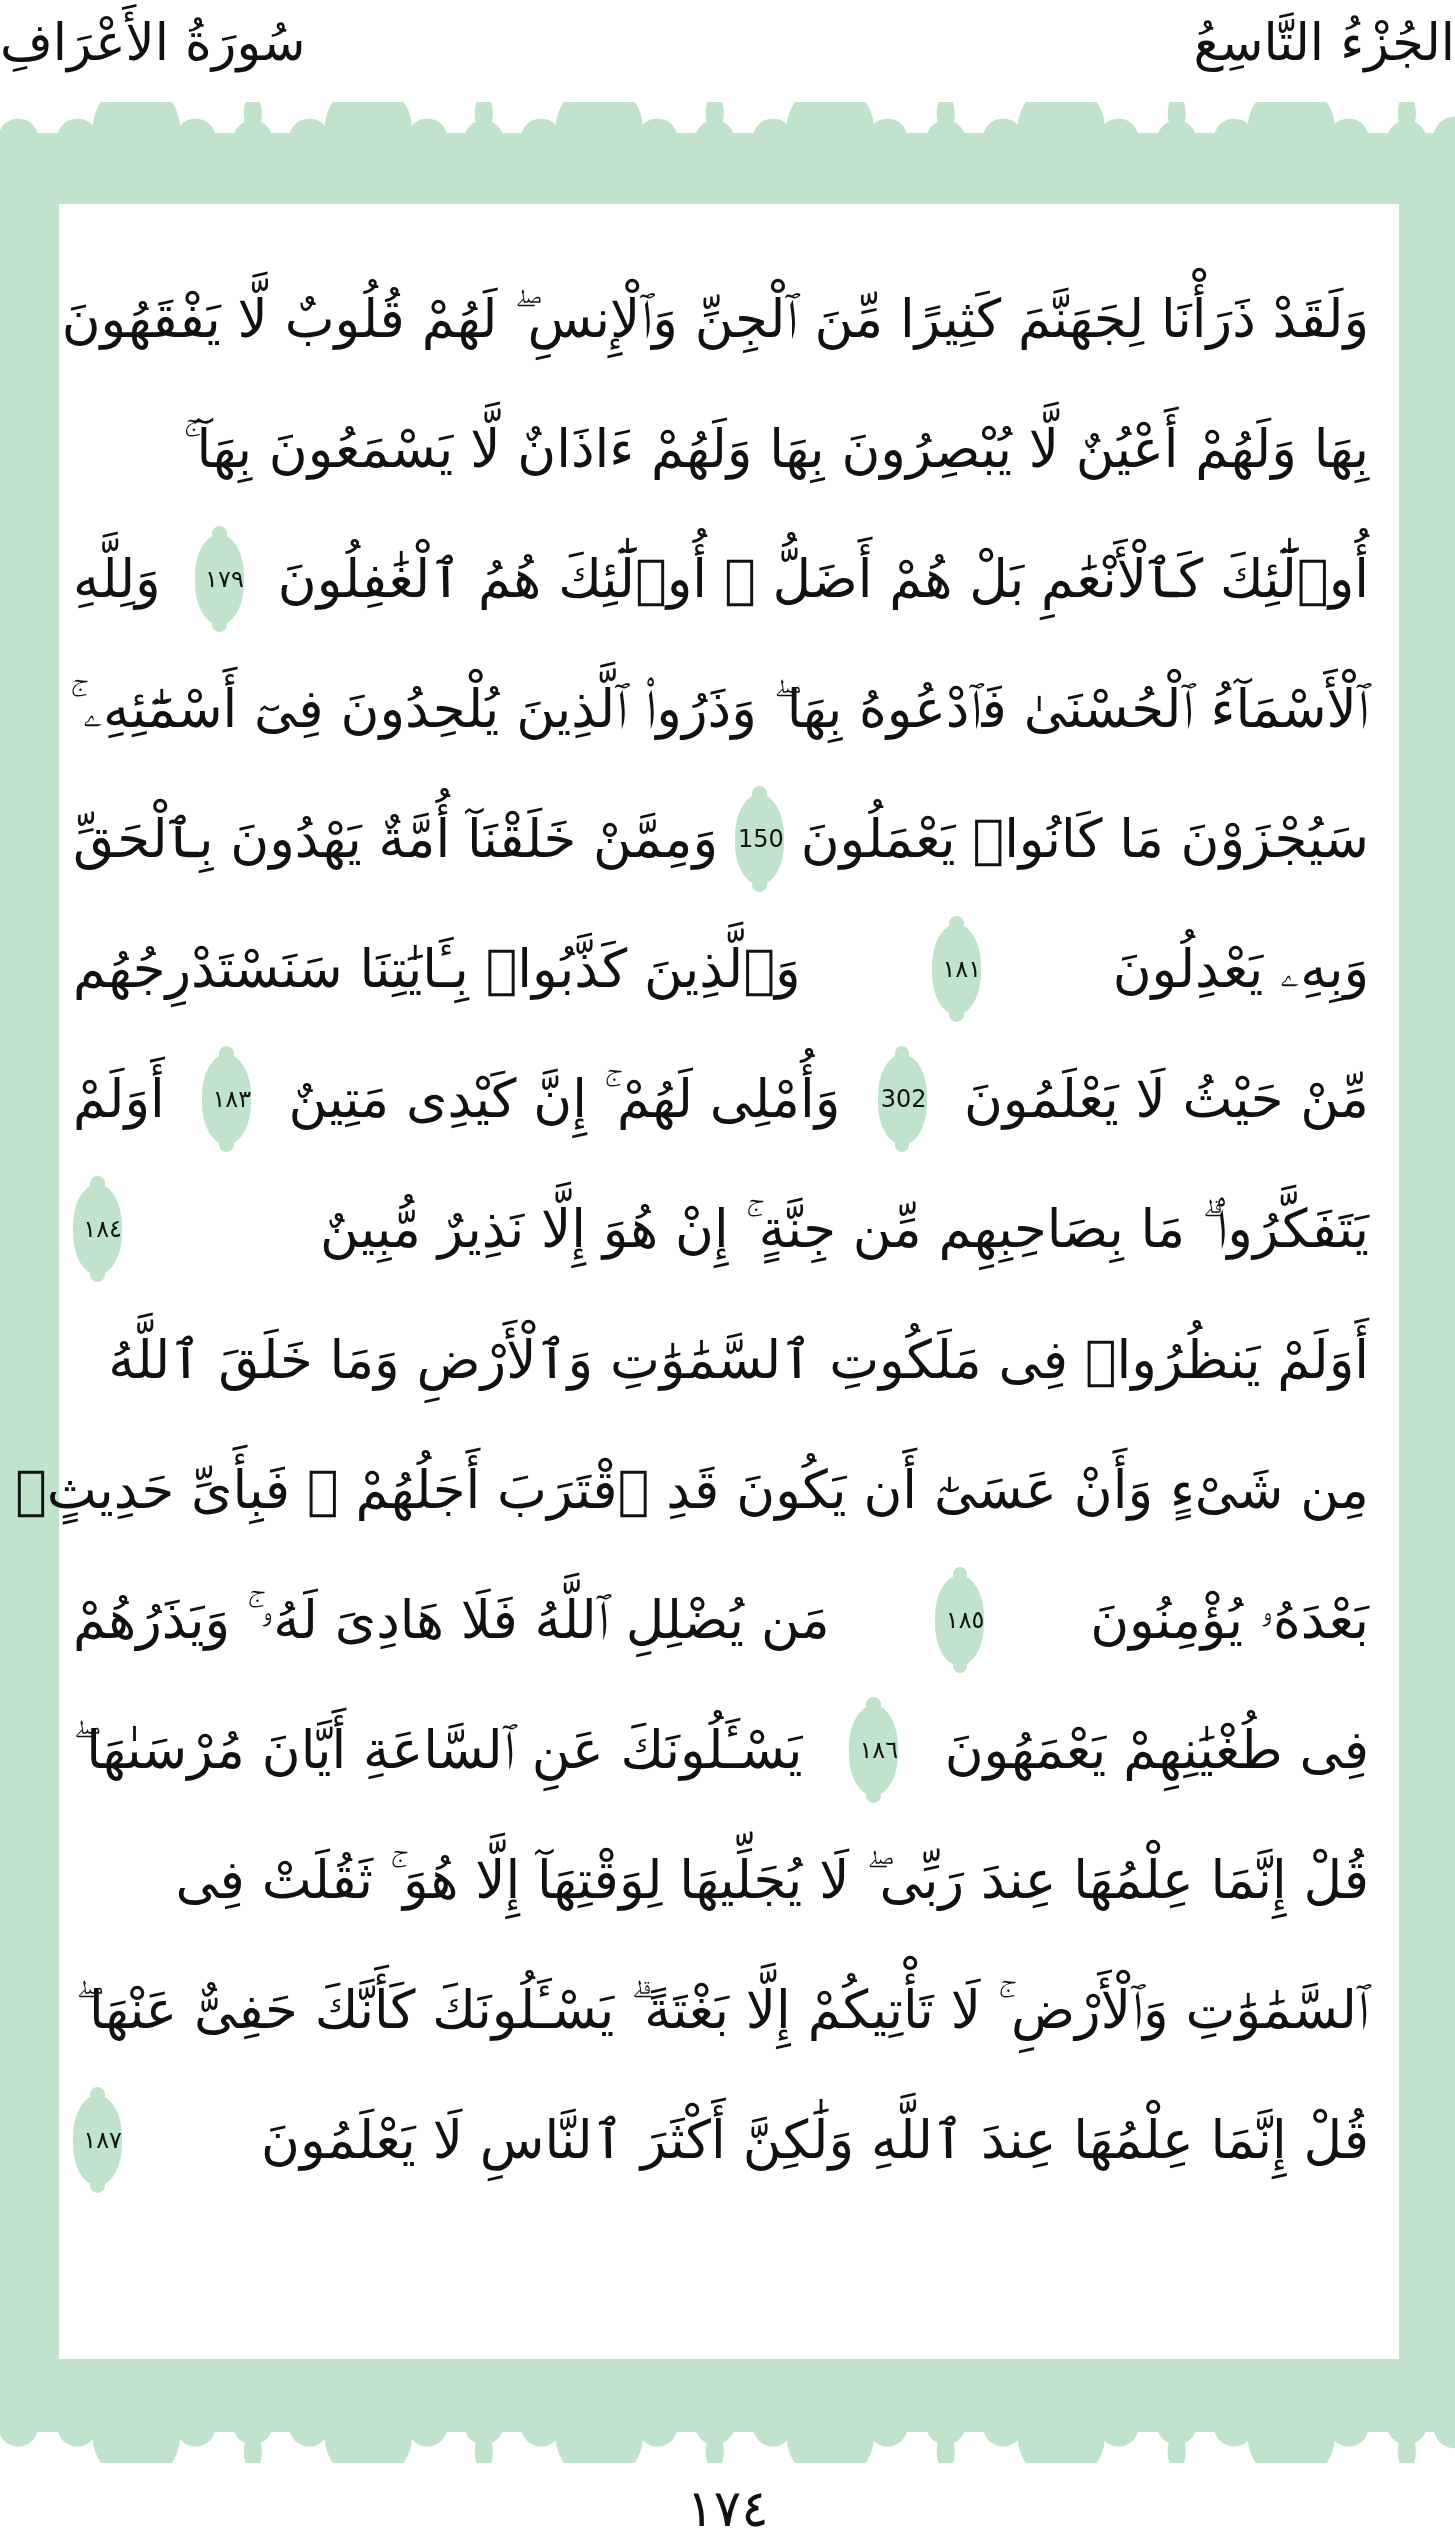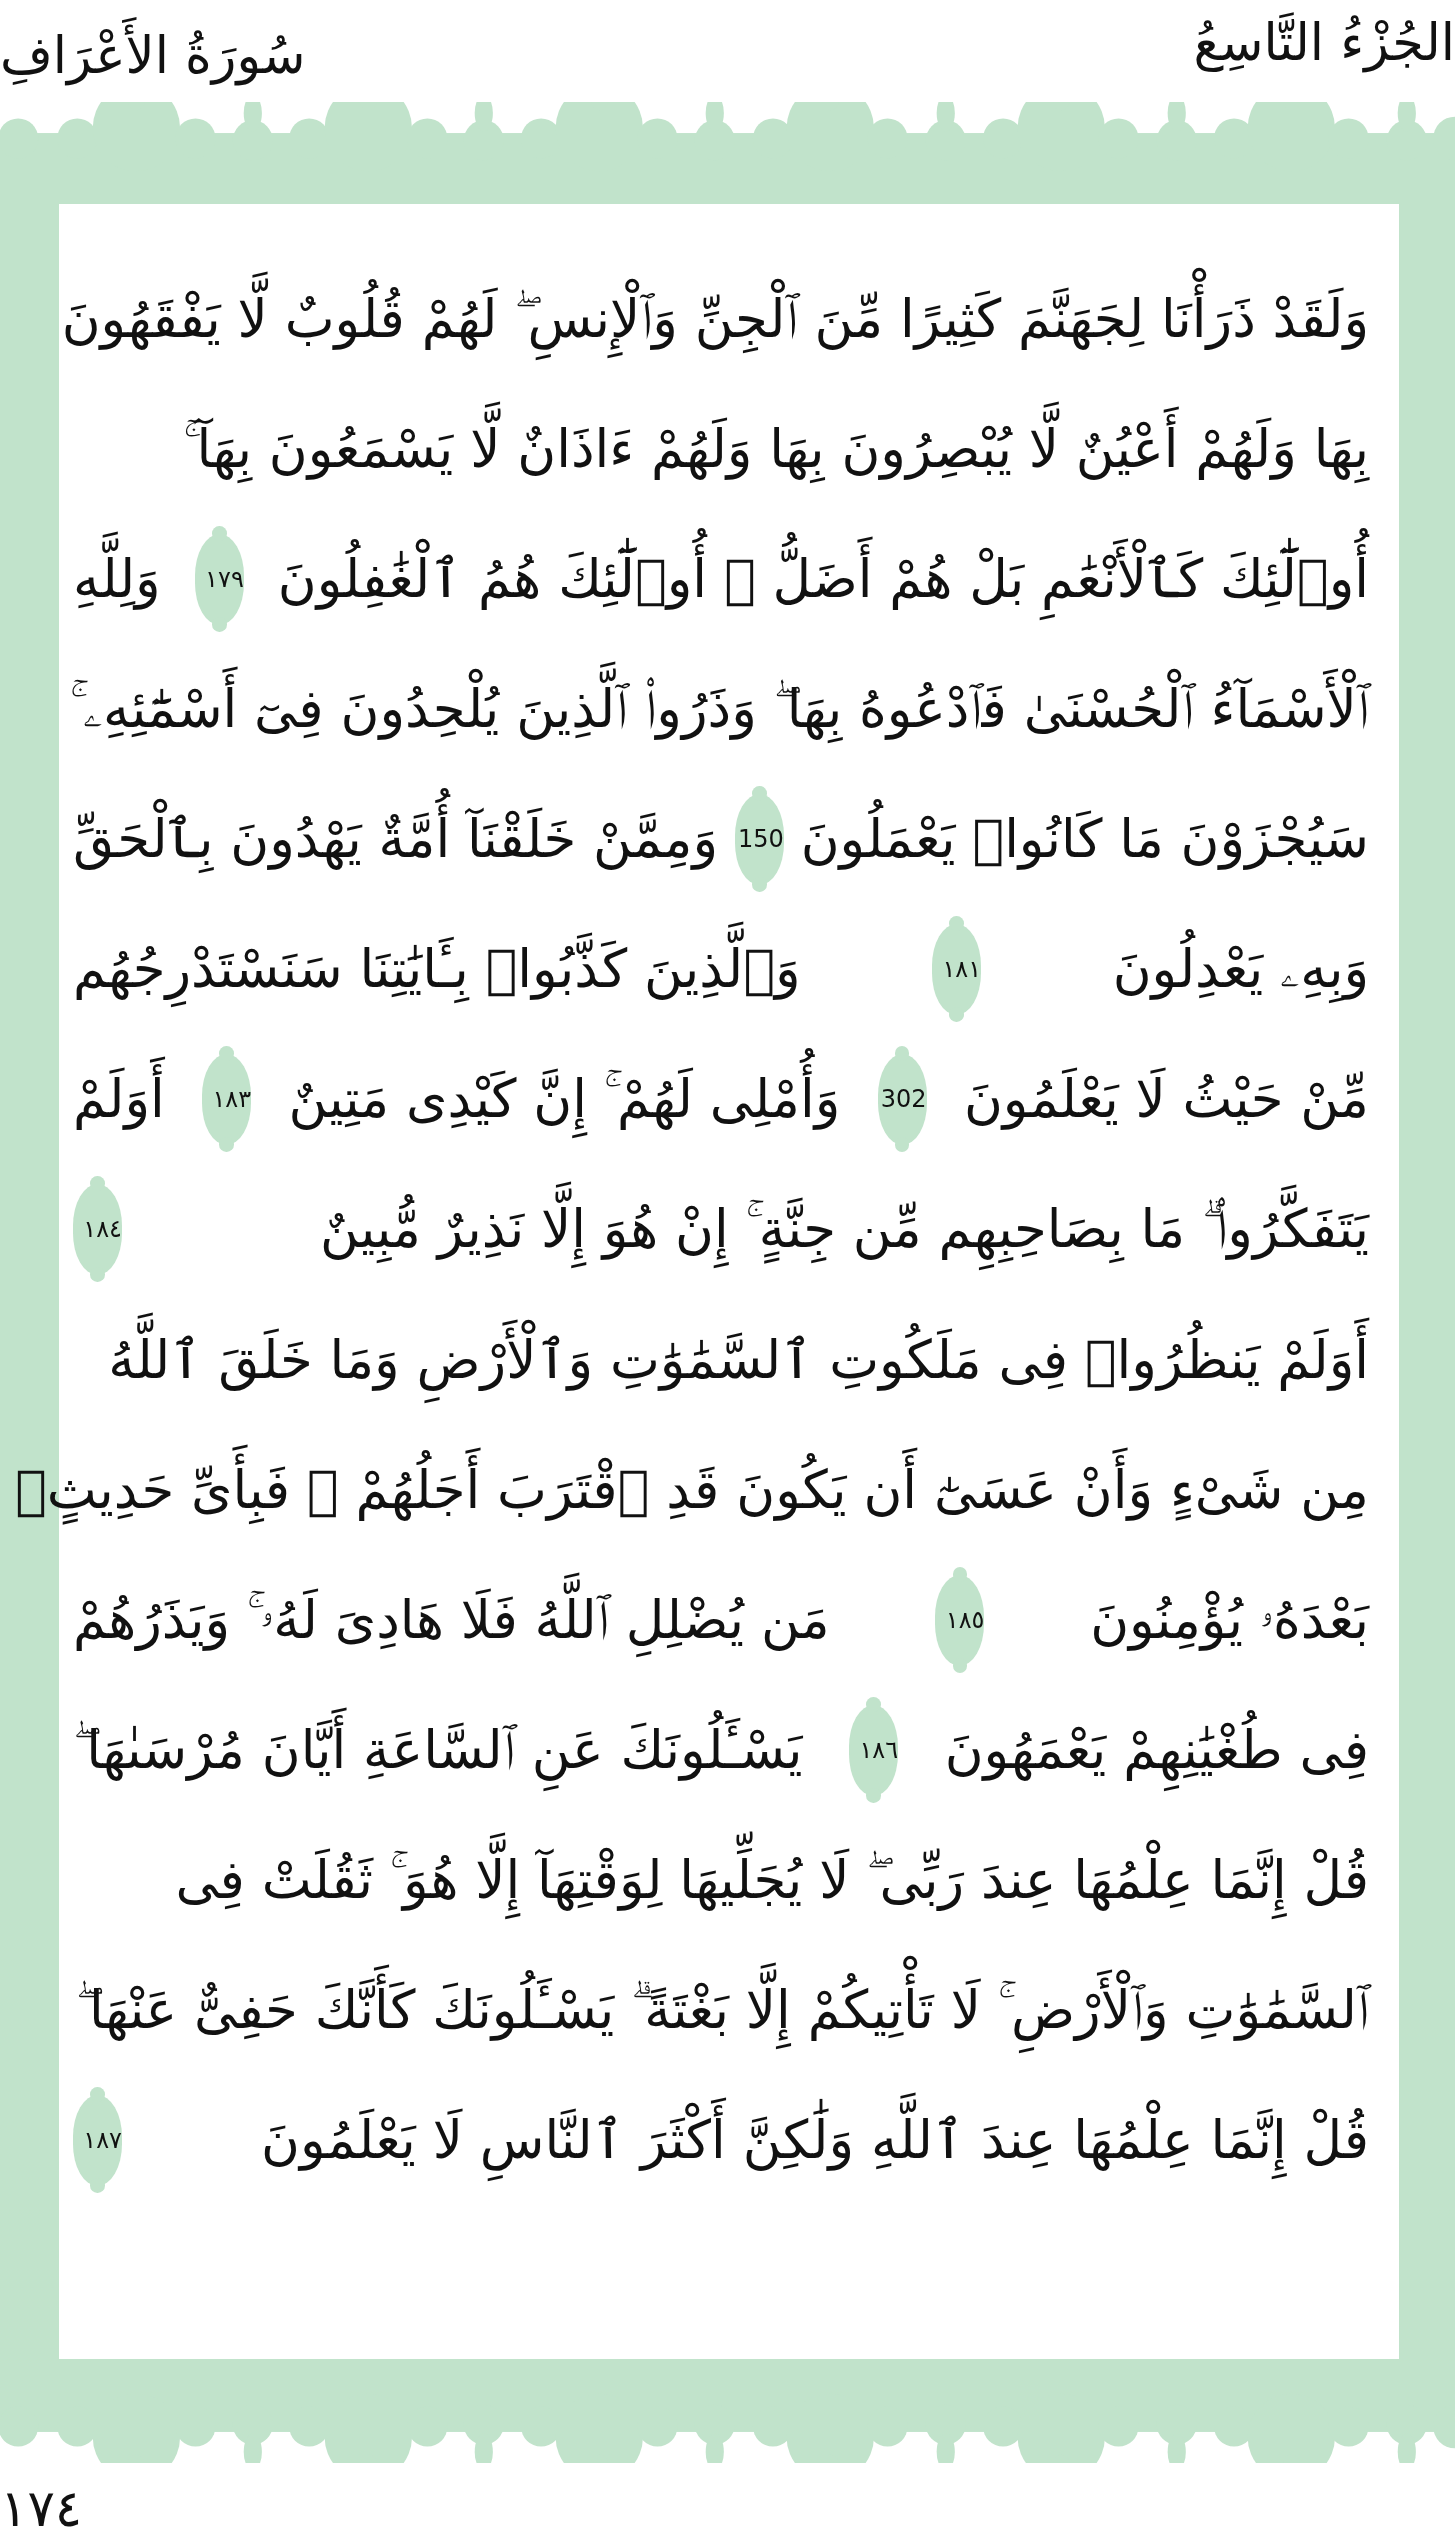--- a/index.html
+++ b/index.html
@@ -2,21 +2,21 @@
 <html style="font-size:14.6px"><head>
 <meta charset="utf-8">
 <style>
   html, body { margin:0; padding:0; background:#ffffff; }
   body { width:1455px; height:2538px; position:relative; overflow:hidden;
          font-family:"DejaVu Sans", sans-serif; color:#111; }
   .header { position:absolute; top:0; left:0; width:1455px; height:91px; }
   .header-text { position:absolute; top:5.5px; font-size:51px; line-height:73px;
                  direction:rtl; white-space:nowrap; color:#111;
                  font-family:"DejaVu Sans", sans-serif; }
-  .header-surah { left:0;margin-top:13px; }
+  .header-surah { left:0; }
   .header-juz { right:0; }
 
   .frame { position:absolute; left:0; top:102px; width:1455px; height:2361px; }
   .frame svg { position:absolute; left:0; top:0; }
 
   .panel { position:absolute; left:59px; top:204px; width:1340px; height:2155px;
            background:#ffffff; }
 
   .lines { position:absolute; left:73px; top:204px; width:1296px; }
   .line { position:absolute; left:0; width:1296px; height:130px; direction:rtl;
@@ -32,21 +32,21 @@
                  direction:rtl; flex:0 0 auto; position:relative; }
   .ayah-marker::before { content:""; position:absolute; top:-7.3px; left:50%;
                  width:14.6px; height:14.6px; margin-left:-7.3px; background:#c1e3cb;
                  border-radius:50%; }
   .ayah-marker::after { content:""; position:absolute; bottom:-7.3px; left:50%;
                  width:14.6px; height:14.6px; margin-left:-7.3px; background:#c1e3cb;
                  border-radius:50%; }
   .ayah-num { position:relative; z-index:1; }
 
   .page-number { position:absolute; left:0; width:1455px; top:2481px;
-                 text-align:left; font-size:51px; line-height:56px; color:#111;
+                 text-align:center; font-size:51px; line-height:56px; color:#111;
                  font-family:"DejaVu Sans", sans-serif; }
 </style>
 </head>
 <body>
 
 <div class="header">
   <div class="header-text header-surah">سُورَةُ الأَعْرَافِ</div>
   <div class="header-text header-juz">الجُزْءُ التَّاسِعُ</div>
 </div>
 

